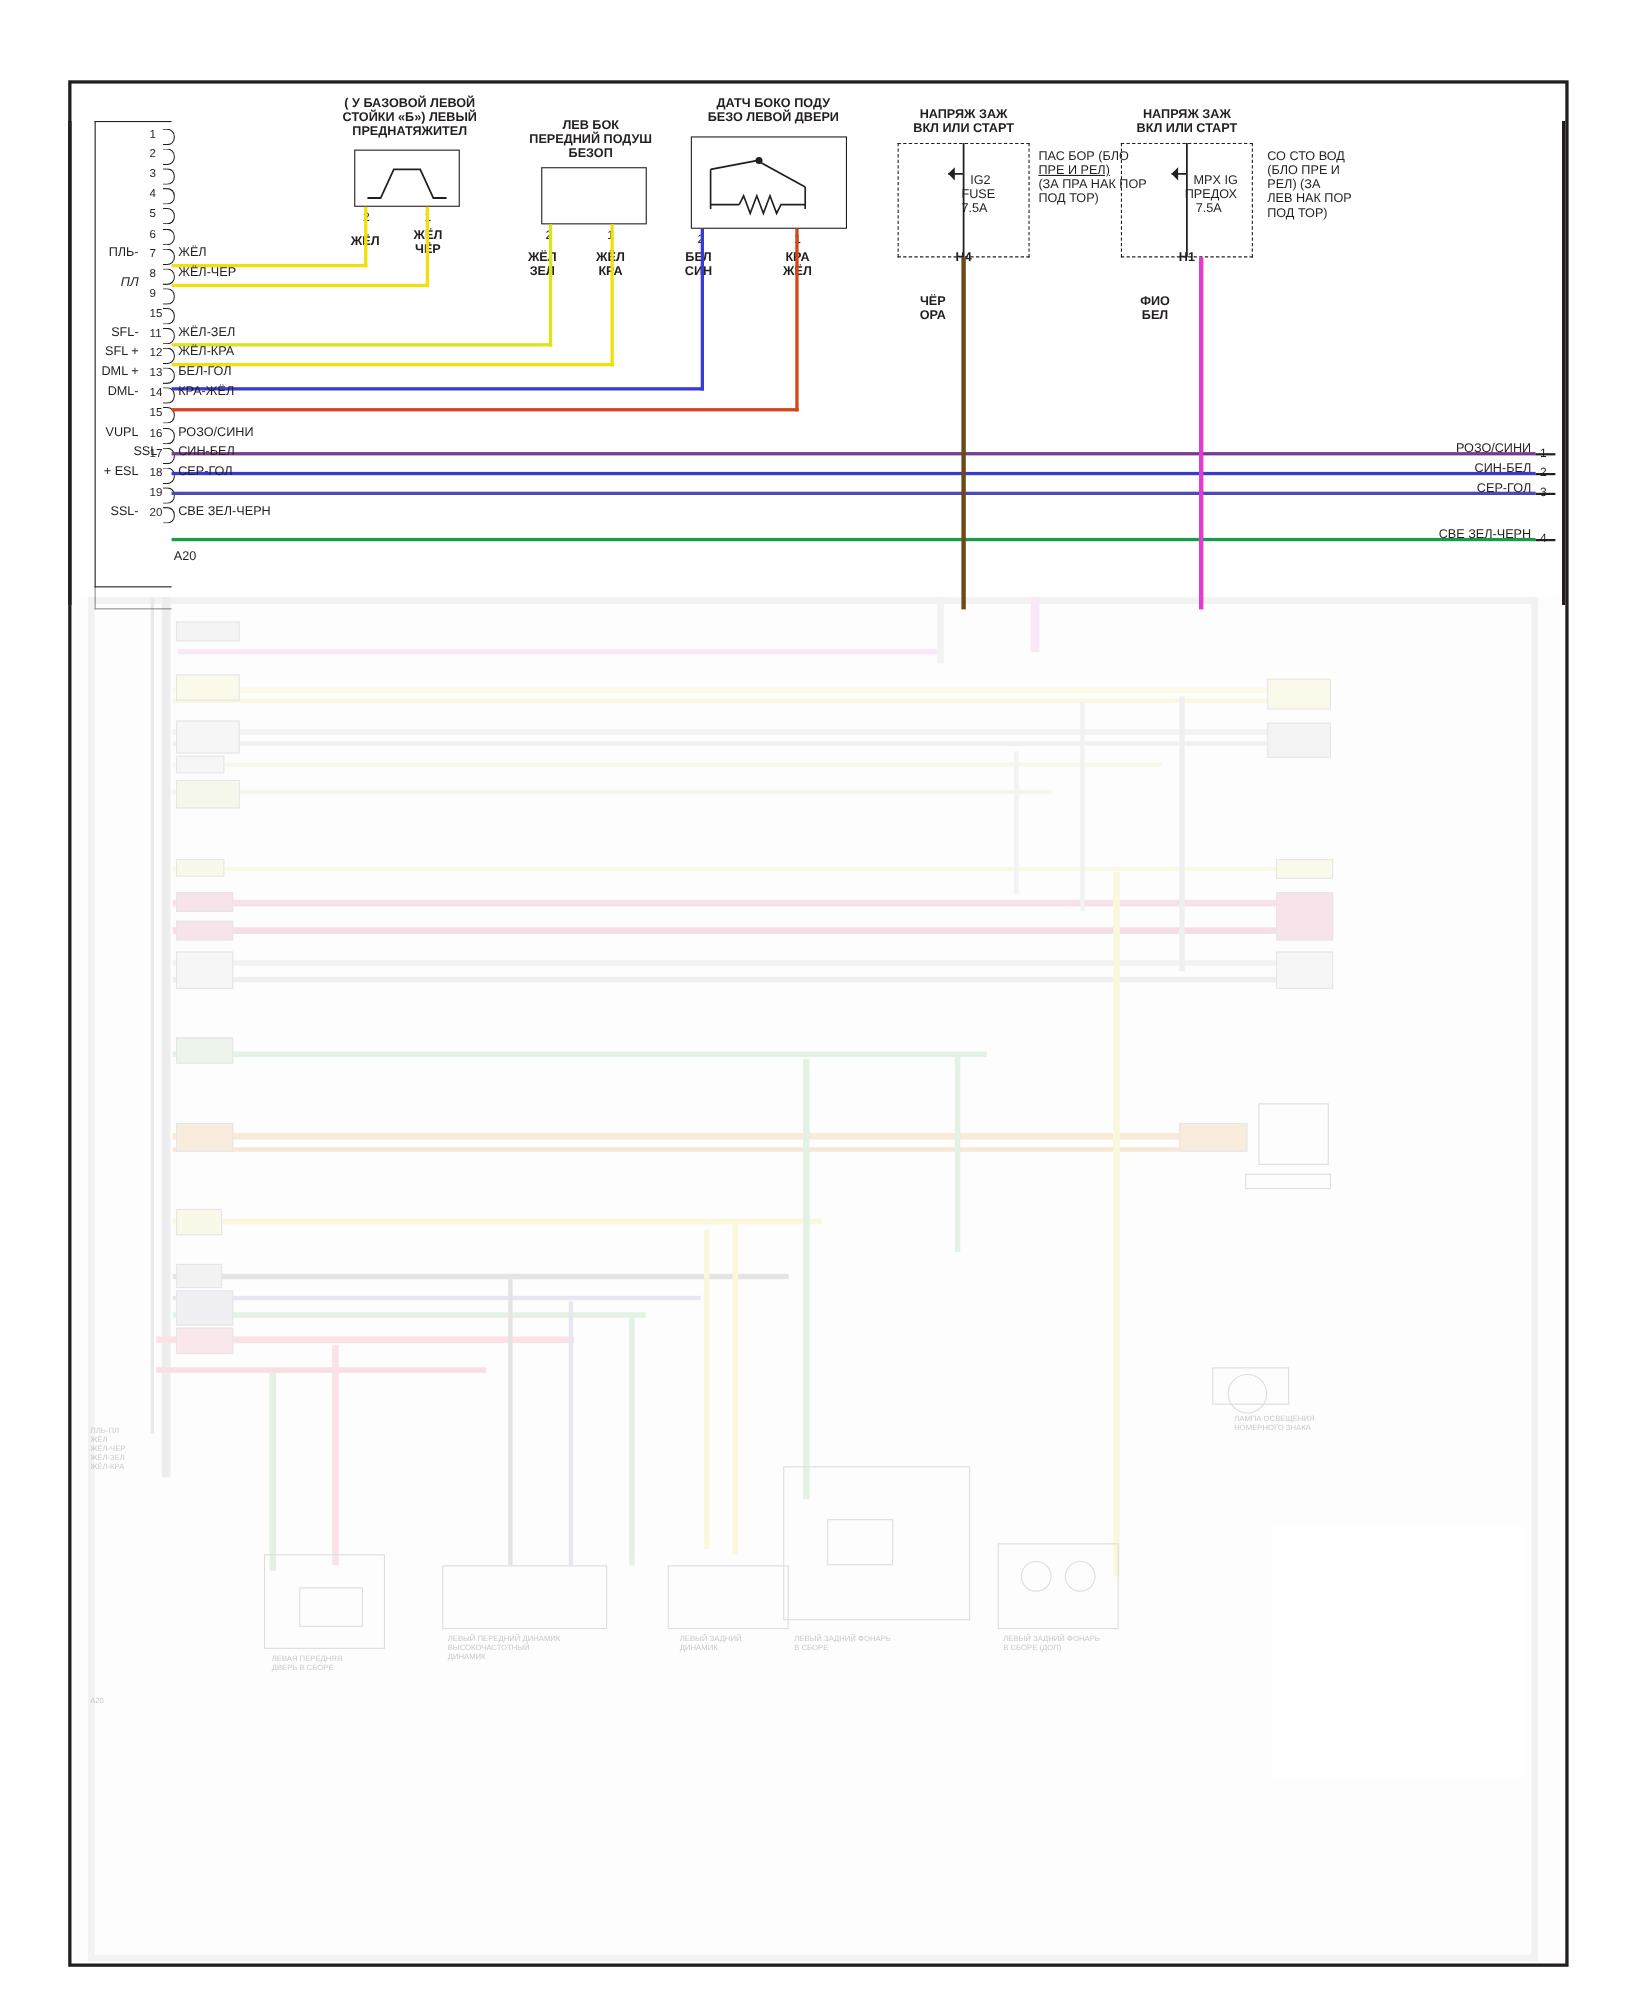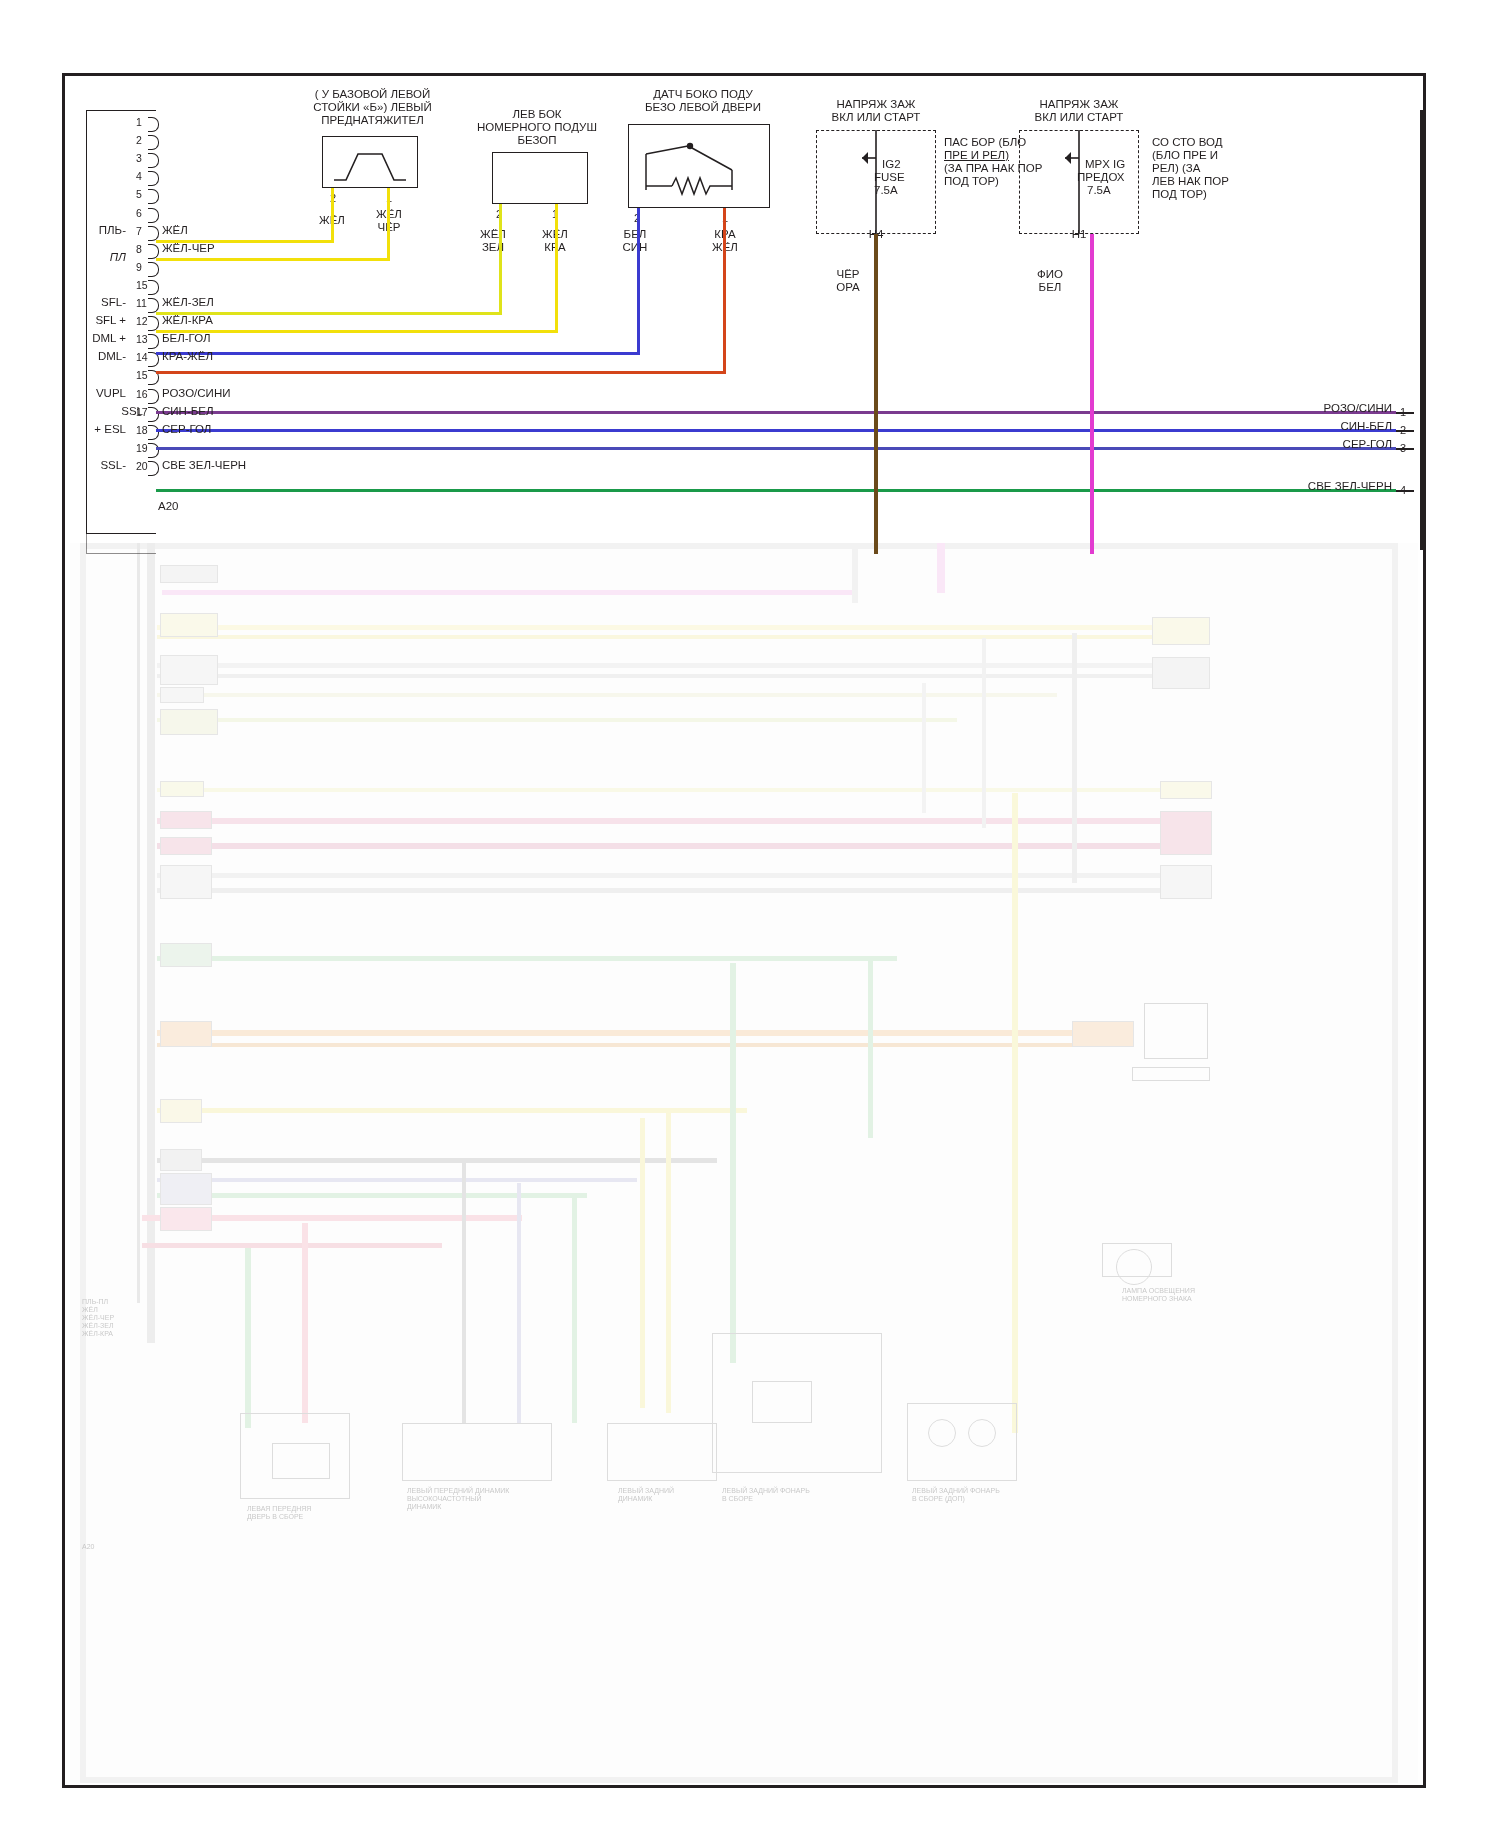--- a/index.html
+++ b/index.html
@@ -1,20 +1,20 @@
 <!DOCTYPE html>
 <html><head>
 <meta charset="utf-8">
 <style>
   html,body{margin:0;padding:0;background:#ffffff;}
   body{width:1500px;height:1828px;position:relative;font-family:"Liberation Sans",sans-serif;}
   #sheet{position:absolute;left:0;top:0;width:1500px;height:1828px;}
   .frame{position:absolute;left:62px;top:73px;width:1364px;height:1715px;border:3px solid #231f20;box-sizing:border-box;background:#fff;}
   .lbl{position:absolute;font-size:11.5px;color:#231f20;line-height:12.5px;white-space:pre;}
-  .lbl.c{text-align:center;}
+  .lbl.c{text-align:center;font-weight:bold;}
   .lbl.r{text-align:right;}
   .ln{position:absolute;background:#231f20;}
   .box{position:absolute;border:1.6px solid #231f20;box-sizing:border-box;background:transparent;}
   .dash{position:absolute;border:1.5px dashed #231f20;box-sizing:border-box;}
   .wire{position:absolute;}
   .pinno{position:absolute;font-size:11px;color:#231f20;}
   .faded{position:absolute;left:62px;top:543px;width:1364px;height:1245px;opacity:0.33;}
   .f-el{position:absolute;}
   .f-txt{position:absolute;color:#555;font-size:7px;line-height:8px;white-space:pre;}
   .f-box{position:absolute;border:1px solid #9a9a9a;box-sizing:border-box;}
@@ -166,21 +166,21 @@
   <svg class="wire" style="left:322px;top:136px;" width="96" height="52">
     <polyline points="12,44 24,44 36,18 60,18 72,44 84,44" fill="none" stroke="#231f20" stroke-width="1.6"></polyline>
   </svg>
   <div class="pinno" style="left:330px;top:192px;">2</div>
   <div class="pinno" style="left:386px;top:192px;">1</div>
   <div class="lbl c" style="left:300px;top:214px;width:64px;">ЖЁЛ</div>
   <div class="lbl c" style="left:358px;top:208px;width:62px;">ЖЁЛ
 ЧЁР</div>
 
   <div class="lbl c" style="left:452px;top:108px;width:170px;">ЛЕВ БОК</div>
-  <div class="lbl c" style="left:452px;top:121px;width:170px;">НОМЕРНОГО ПОДУШ</div>
+  <div class="lbl c" style="left:452px;top:121px;width:170px;">ПЕРЕДНИЙ ПОДУШ</div>
   <div class="lbl c" style="left:452px;top:134px;width:170px;">БЕЗОП</div>
   <div class="box" style="left:492px;top:152px;width:96px;height:52px;"></div>
   <div class="pinno" style="left:496px;top:208px;">2</div>
   <div class="pinno" style="left:552px;top:208px;">1</div>
   <div class="lbl c" style="left:462px;top:228px;width:62px;">ЖЁЛ
 ЗЕЛ</div>
   <div class="lbl c" style="left:524px;top:228px;width:62px;">ЖЁЛ
 КРА</div>
 
   <div class="lbl c" style="left:608px;top:88px;width:190px;">ДАТЧ БОКО ПОДУ</div>

